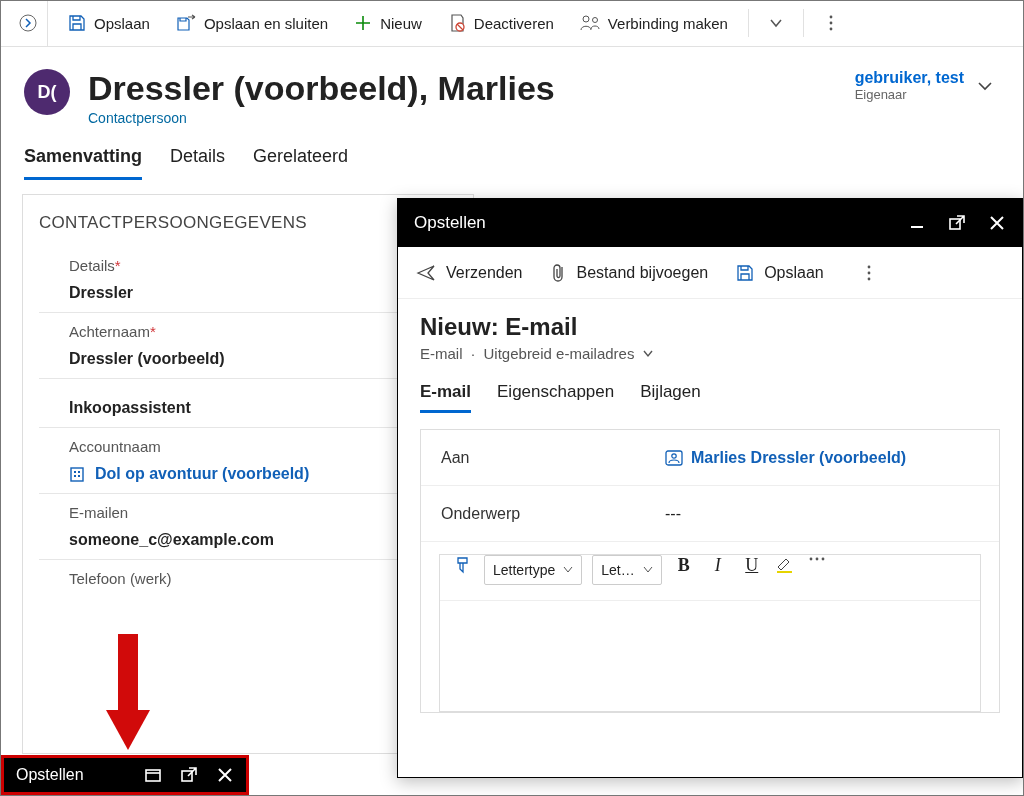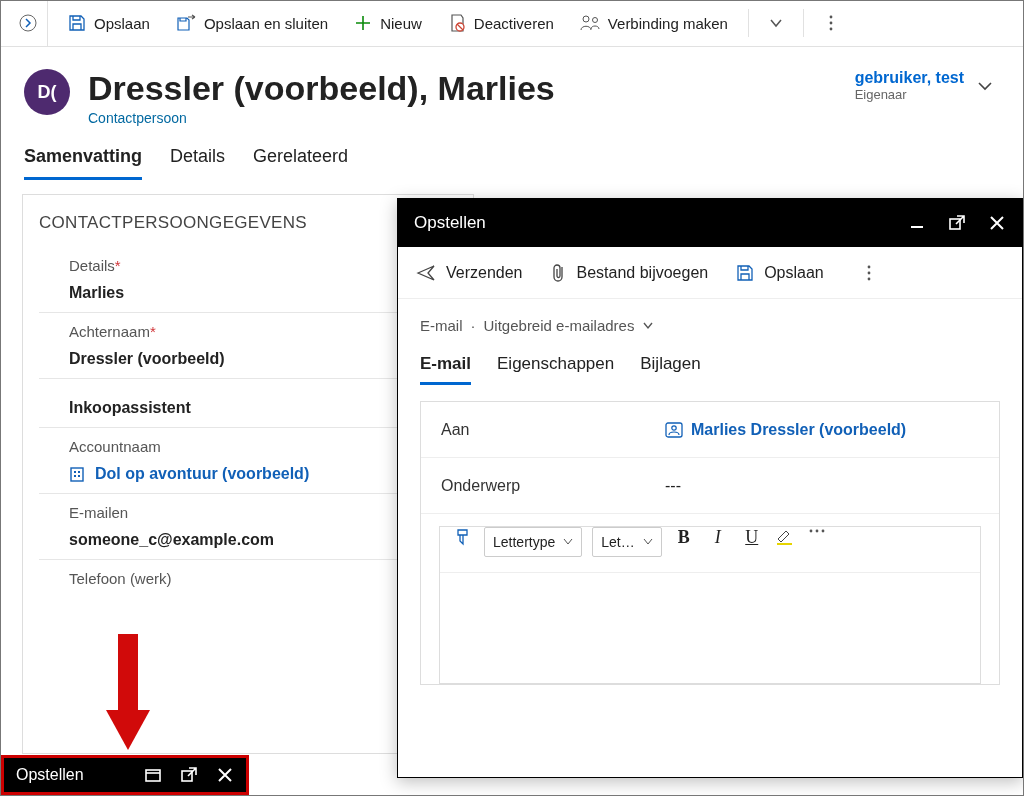--- a/index.html
+++ b/index.html
@@ -156,21 +156,21 @@
   <div class="tab active">Samenvatting</div>
   <div class="tab">Details</div>
   <div class="tab">Gerelateerd</div>
 </div>
 
 <div class="panel">
   <h2>CONTACTPERSOONGEGEVENS</h2>
 
   <div class="field">
     <div class="lbl"><span>Details</span><span class="req">*</span></div>
-    <div class="val">Marlies</div>
+    <div class="val">Dressler</div>
   </div>
 
   <div class="field">
     <div class="lbl"><span>Achternaam</span><span class="req">*</span></div>
     <div class="val">Dressler (voorbeeld)</div>
   </div>
 
   <div class="field">
     <div class="val">Inkoopassistent</div>
   </div>
@@ -238,20 +238,21 @@
     <div class="ci" style="margin-left:10px">
       <svg width="14" height="18">
           <circle cx="7" cy="3" r="1.4" fill="#555"></circle>
           <circle cx="7" cy="9" r="1.4" fill="#555"></circle>
           <circle cx="7" cy="15" r="1.4" fill="#555"></circle>
         </svg>
     </div>
   </div>
 
   <div class="dlg-body">
+    <h3>Nieuw: E-mail</h3>
     <div class="subl">
       <span>E-mail</span>
       <span>·</span>
       <span>Uitgebreid e-mailadres</span>
       <svg width="12" height="12">
           <path d="M2 3 L6 8 L10 3" fill="none" stroke="#555" stroke-width="1.4"></path>
         </svg>
     </div>
 
     <div class="etabs">

